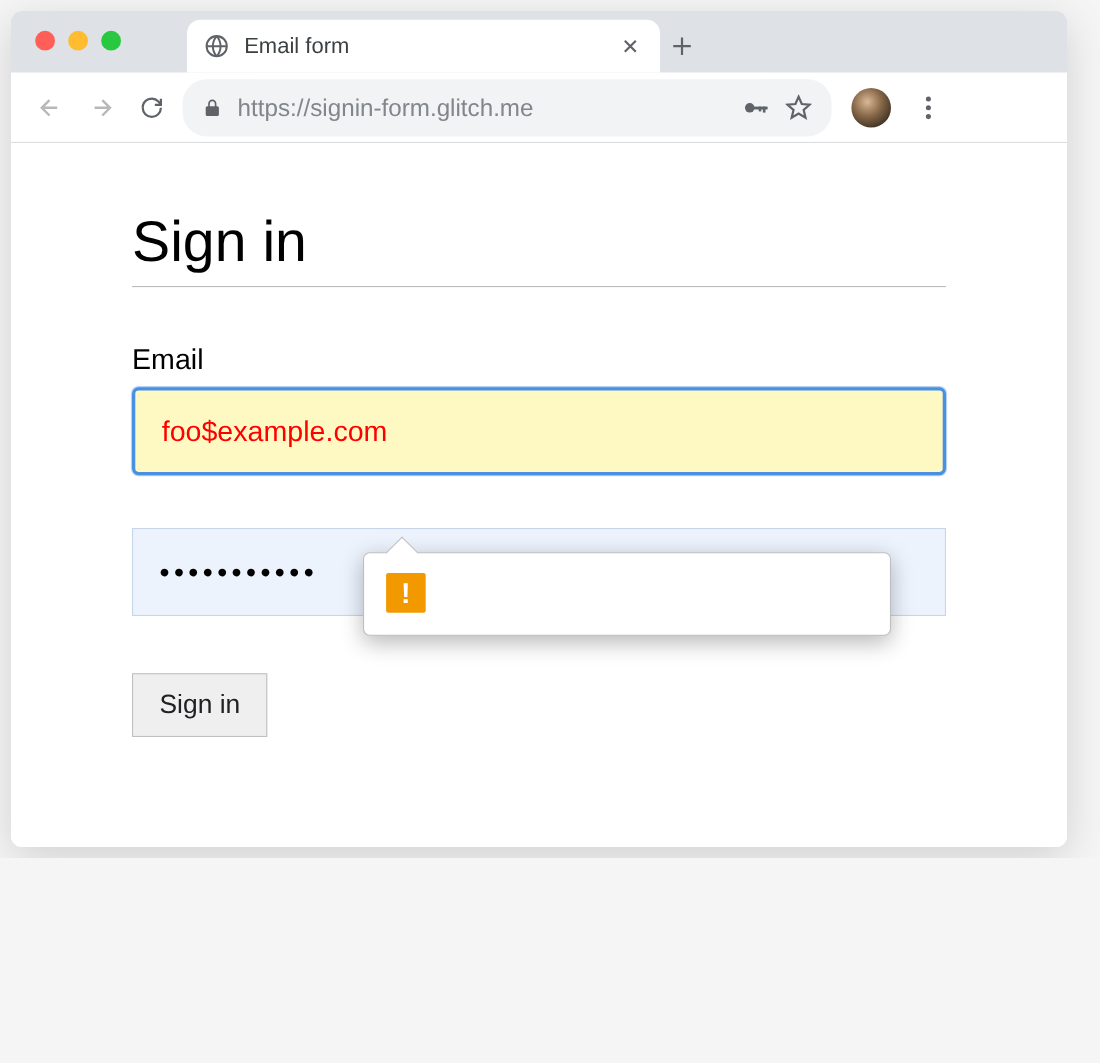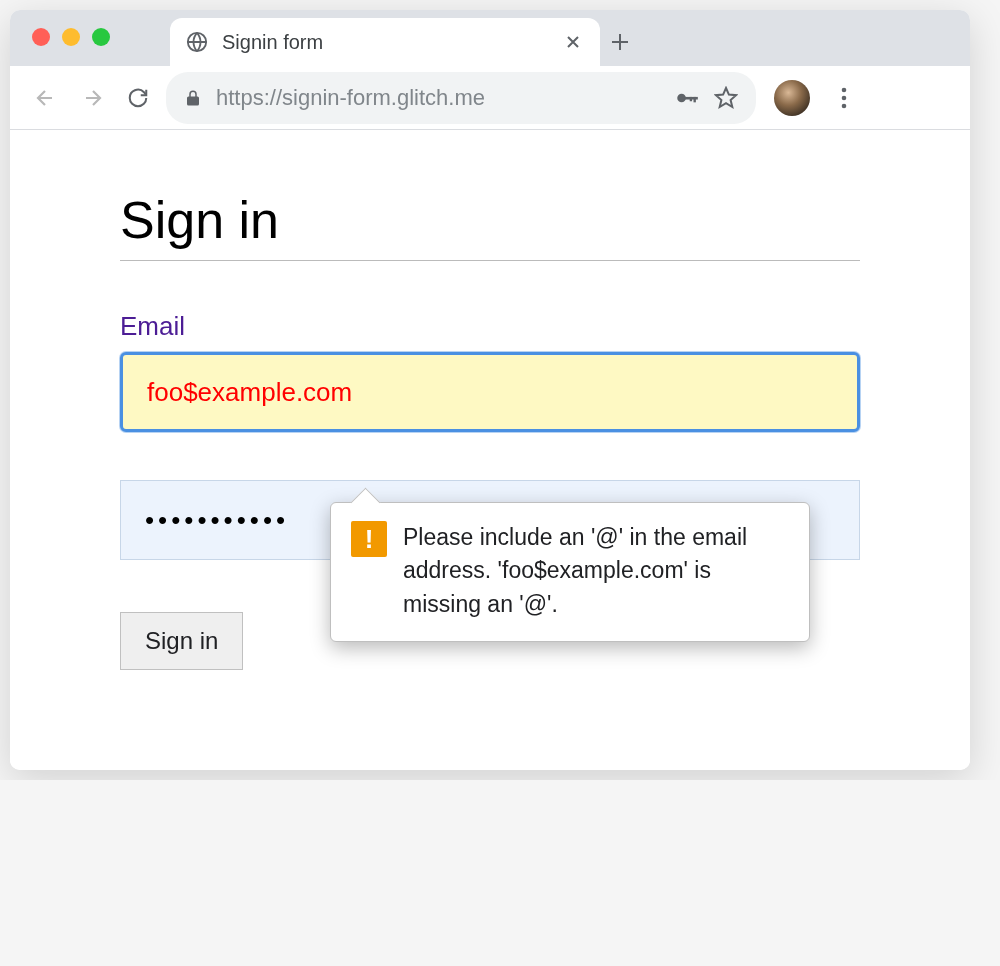--- a/index.html
+++ b/index.html
@@ -145,21 +145,21 @@
     .page-title {
       font-size: 52px;
       font-weight: 500;
       color: #000;
       border-bottom: 1px solid #bbb;
       padding-bottom: 10px;
       margin-bottom: 50px;
     }
     .form-label {
       font-size: 26px;
-      color: #4c1d95;
+      color: #000000;
       margin-bottom: 10px;
       display: block;
     }
     .email-input {
       width: 100%;
       height: 80px;
       border: 3px solid #4a90e2;
       border-radius: 6px;
       padding: 0 24px;
       font-size: 26px;
@@ -247,21 +247,21 @@
       <div class="traffic-light tl-yellow"></div>
       <div class="traffic-light tl-green"></div>
     </div>
     <div class="tab">
       <span class="globe-icon">
         <svg width="22" height="22" viewBox="0 0 24 24" fill="none" stroke="#5f6368" stroke-width="2">
           <circle cx="12" cy="12" r="10"></circle>
           <path d="M2 12h20M12 2a15 15 0 0 1 0 20M12 2a15 15 0 0 0 0 20"></path>
         </svg>
       </span>
-      <span class="tab-title">Signin form</span>
+      <span class="tab-title">Email form</span>
       <span class="tab-close">
         <svg width="16" height="16" viewBox="0 0 16 16" stroke="#5f6368" stroke-width="2">
           <path d="M3 3l10 10M13 3L3 13"></path>
         </svg>
       </span>
     </div>
     <div class="new-tab">
       <svg width="20" height="20" viewBox="0 0 20 20" stroke="#5f6368" stroke-width="2">
         <path d="M10 2v16M2 10h16"></path>
       </svg>
@@ -327,16 +327,15 @@
 
     <div class="password-group">
       <input class="password-input" type="text" value="•••••••••••" style="">
     </div>
 
     <button class="signin-btn">Sign in</button>
   </div>
 
   <div class="tooltip">
     <div class="tooltip-icon">!</div>
-    <div class="tooltip-text">Please include an '@' in the email address. 'foo$example.com' is missing an '@'.</div>
   </div>
 
 </div>
 
 </body></html>

